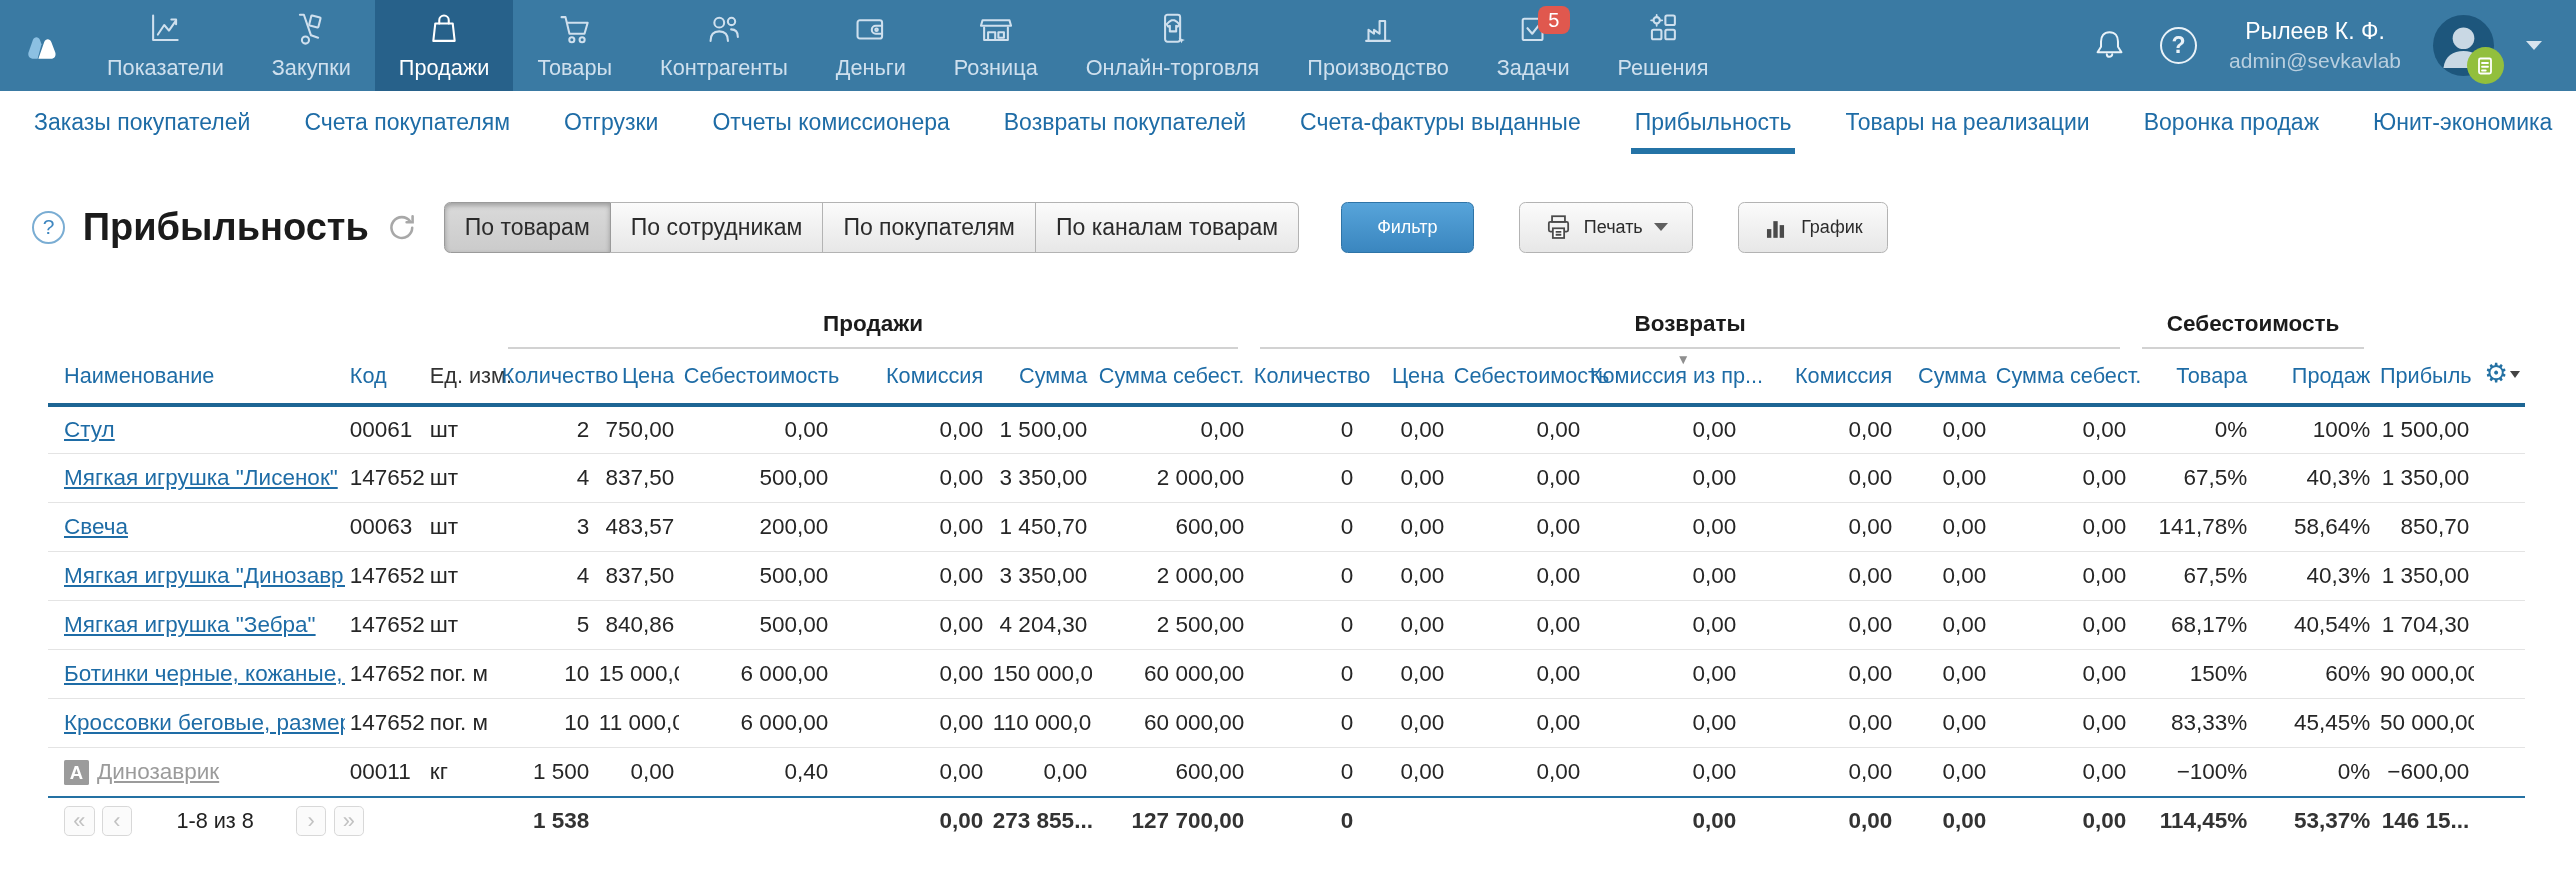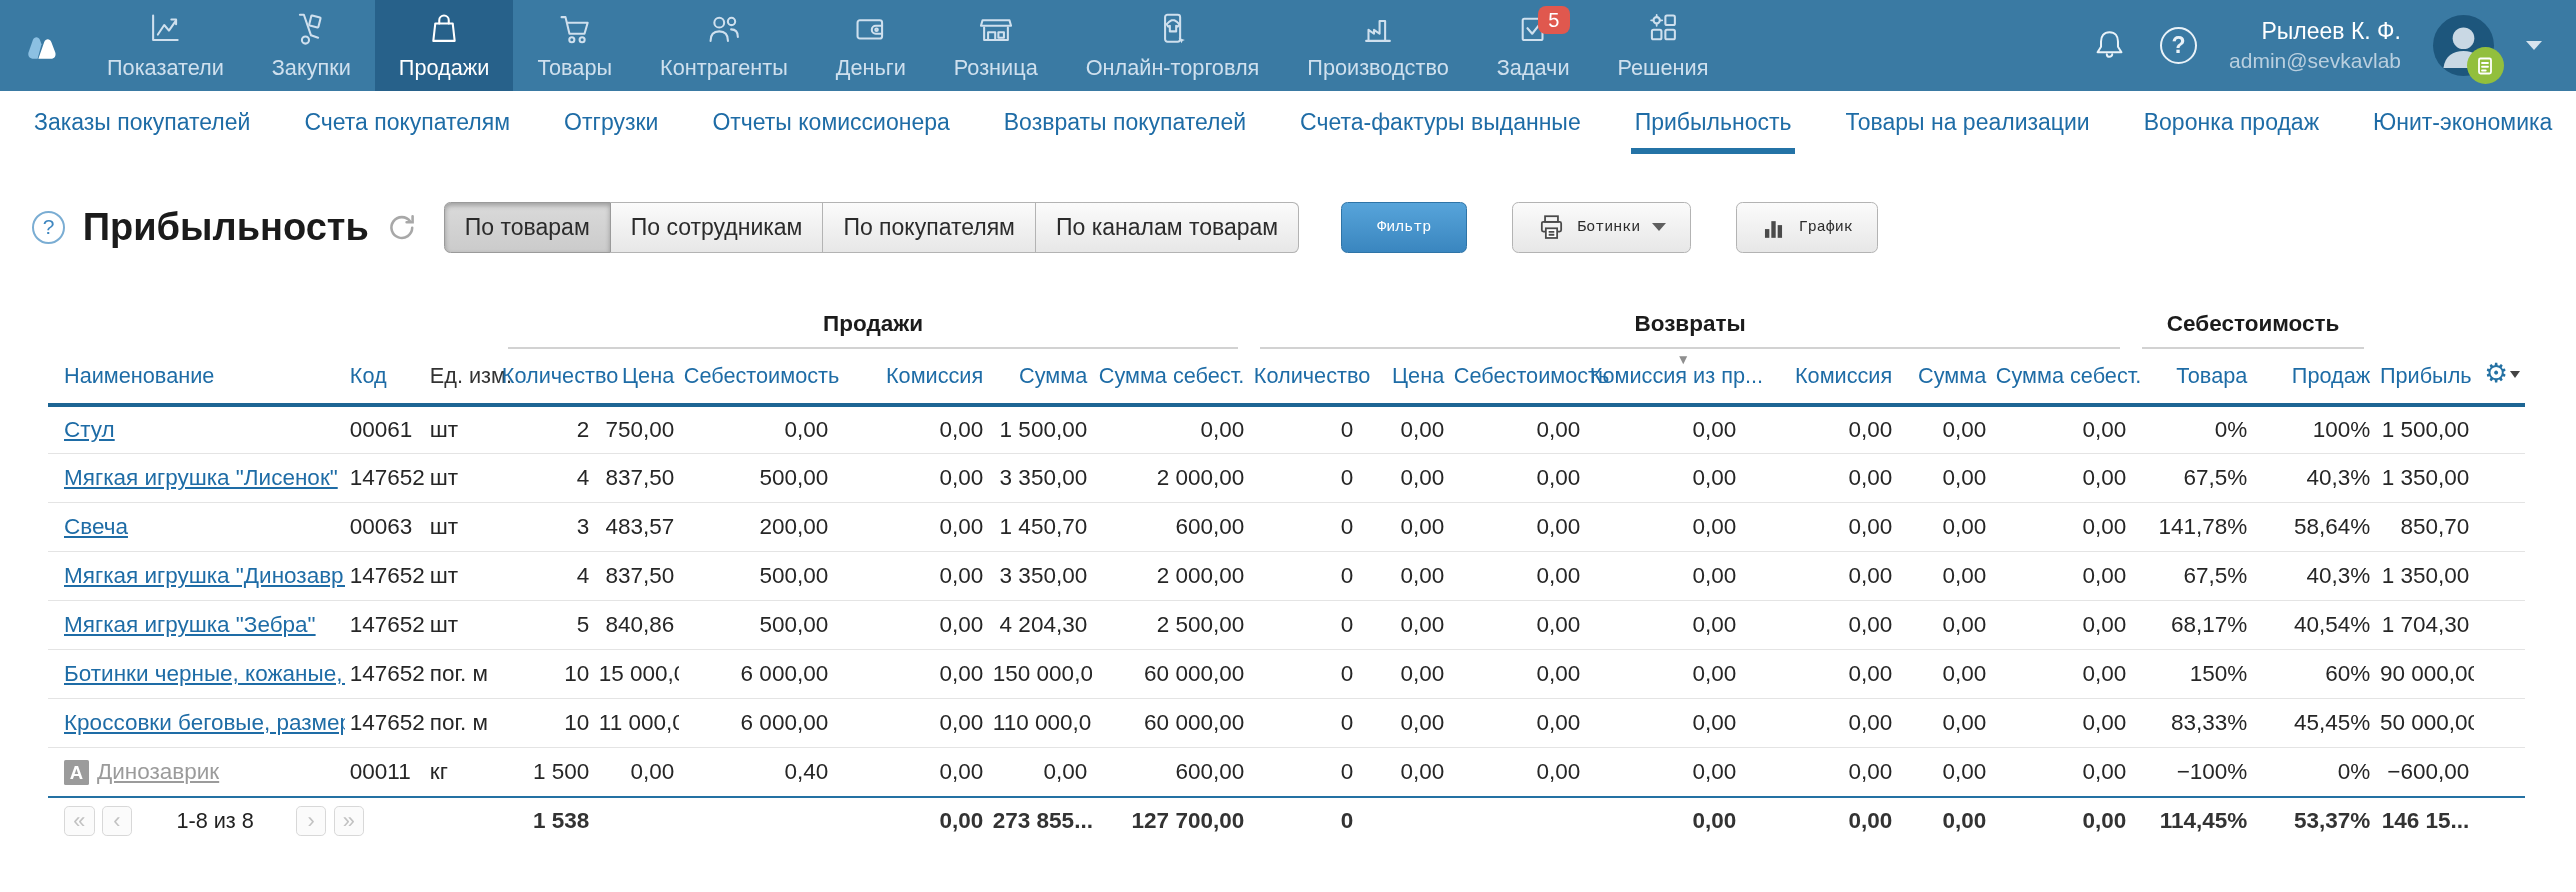--- a/index.html
+++ b/index.html
@@ -15,21 +15,21 @@
     stroke-linecap:round; stroke-linejoin:round; }
   .nav-item.active { background:#27618a; color:#fff; }
   .nav-badge { position:absolute; top:5.6px; left:50%; margin-left:4.8px; background:#e0584e; color:#fff;
     font-size:20px; line-height:20px; padding:4px 10.4px; border-radius:8px; }
   .nav-right { margin-left:auto; display:flex; align-items:center; gap:32px; padding-right:34px; }
   .top-icon { color:#e9f2f8; }
   .top-icon svg { width:37px; height:37px; stroke:currentColor; fill:none; stroke-width:2.6;
     stroke-linecap:round; stroke-linejoin:round; }
   .help-top { width:37px; height:37px; border:2.4px solid #e9f2f8; border-radius:50%; color:#e9f2f8;
     font-size:23px; font-weight:bold; display:flex; align-items:center; justify-content:center; }
-  .user-text { text-align:right; line-height:1.3; }
+  .user-text { text-align:center; line-height:1.3; }
   .user-name { color:#fff; font-size:23px; }
   .user-account { color:#b9cfdf; font-size:21px; }
   .avatar { width:61px; height:61px; border-radius:50%; background:#1d567c; position:relative; }
   .avatar .silhouette { position:absolute; inset:0; border-radius:50%; overflow:hidden; }
   .avatar-badge { position:absolute; right:-9.6px; bottom:-8px; width:37px; height:37px; border-radius:50%;
     background:#92bf3d; display:flex; align-items:center; justify-content:center; }
   .caret-down { width:0; height:0; border-left:8px solid transparent; border-right:8px solid transparent;
     border-top:9.6px solid #d7e4ee; }
 
   
@@ -43,22 +43,22 @@
   .help-circle { width:33px; height:33px; border:2.4px solid #7aadd3; border-radius:50%; color:#3f87c0;
     font-size:21px; display:flex; align-items:center; justify-content:center; margin-right:17.7px; flex:none; }
   .page-title { font-size:38px; font-weight:bold; color:#1b1b1b; margin-right:16px; }
   .refresh { margin-right:27px; display:flex; }
   .segmented { display:flex; }
   .seg-btn { font-size:23px; color:#2b2b2b; padding:0 20px; height:51px; display:flex; align-items:center;
     background:linear-gradient(#fbfbfb,#e7e7e7); border:1.6px solid #b3b3b3; border-left-width:0; cursor:pointer; white-space:nowrap; }
   .seg-btn:first-child { border-left-width:1.6px; border-radius:6.4px 0 0 6.4px; }
   .seg-btn:last-child { border-radius:0 6.4px 6.4px 0; }
   .seg-btn.selected { background:linear-gradient(#dadada,#cbcbcb); box-shadow:inset 0 2.4px 5.6px rgba(0,0,0,.28); border-color:#9a9a9a; }
-  .btn { height:51px; display:flex; align-items:center; gap:11.2px; font-size:15px; border-radius:6.4px;
-    padding:0 24px; cursor:pointer; white-space:nowrap;font-family:Liberation Mono, monospace; }
+  .btn { height:51px; display:flex; align-items:center; gap:11.2px; font-size:18px; border-radius:6.4px;
+    padding:0 24px; cursor:pointer; white-space:nowrap; }
   .btn-filter { margin-left:42px; background:linear-gradient(#57a4da,#3a86bf); border:1.6px solid #2e74a7;
     color:#fff; padding:0 35px; }
   .btn-plain { background:linear-gradient(#fbfbfb,#e7e7e7); border:1.6px solid #b3b3b3; color:#2b2b2b; }
   .btn-print { margin-left:45px; }
   .btn-chart { margin-left:45px; }
   .dd-caret { width:0; height:0; border-left:7.2px solid transparent; border-right:7.2px solid transparent;
     border-top:8.8px solid #5f5f5f; }
 
   
   .report { margin:51px 0 0 48px; }
@@ -250,21 +250,21 @@
     <span class="seg-btn">По каналам товарам</span>
   </div>
   <span class="btn btn-filter">Фильтр</span>
   <span class="btn btn-plain btn-print">
     <svg viewBox="0 0 36 36" width="29" height="29" fill="none" stroke="#4a4a4a" stroke-width="2.2">
         <rect x="10" y="4" width="16" height="7"></rect>
         <rect x="6" y="11" width="24" height="12" rx="2"></rect>
         <rect x="11" y="19" width="14" height="12" fill="#fff"></rect>
         <path d="M14.5 23.5h7M14.5 27h7"></path>
       </svg>
-    <span>Ботинки</span>
+    <span>Печать</span>
     <span class="dd-caret"></span>
   </span>
   <span class="btn btn-plain btn-chart">
     <svg viewBox="0 0 34 34" width="27" height="27">
         <rect x="5" y="19" width="5.5" height="11" fill="#4a4a4a"></rect>
         <rect x="13" y="9" width="5.5" height="21" fill="#4a4a4a"></rect>
         <rect x="21" y="14" width="5.5" height="16" fill="#4a4a4a"></rect>
       </svg>
     <span>График</span>
   </span>

